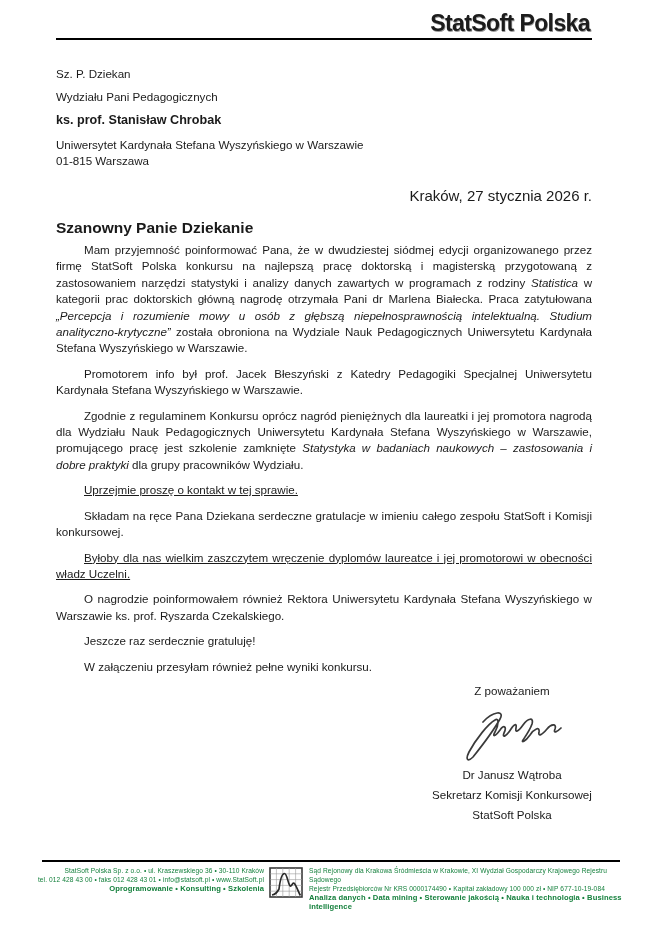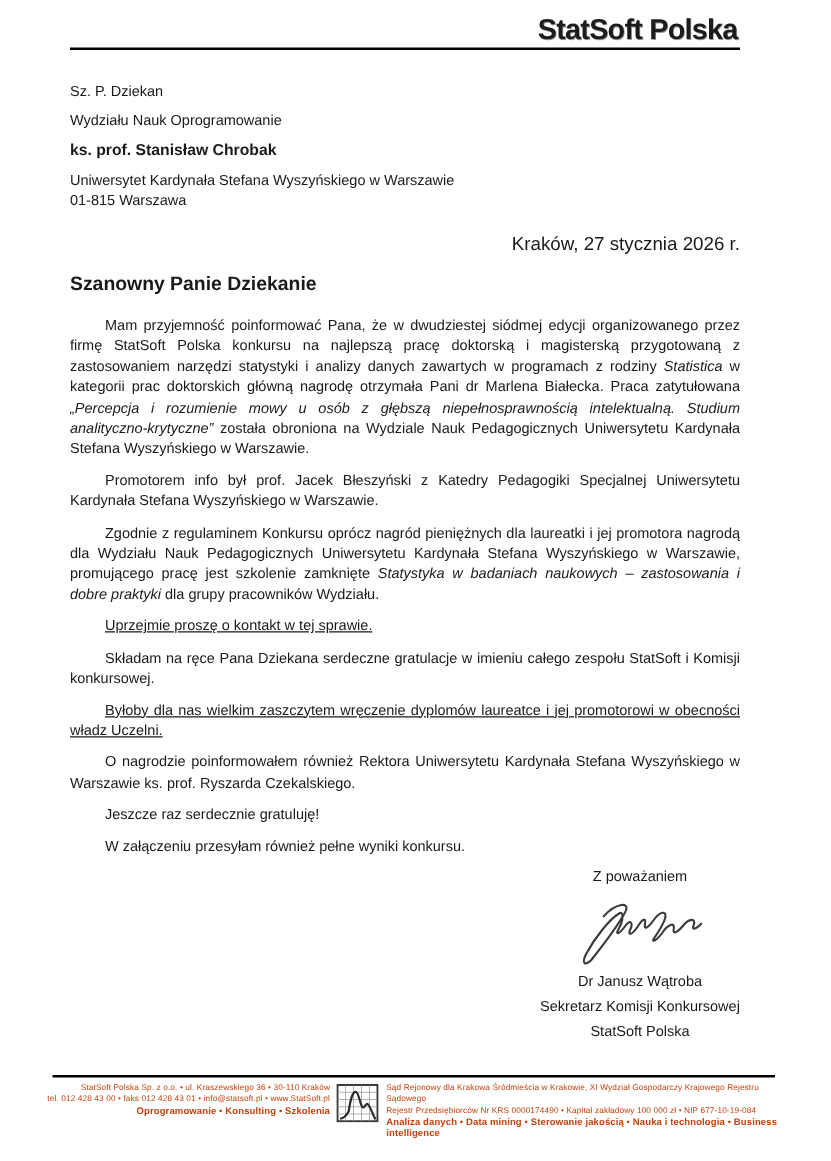--- a/index.html
+++ b/index.html
@@ -31,21 +31,21 @@
   
   .recipient { margin-top: 27px; font-size: 11.6px; }
   .addr-line { margin-bottom: 10px; }
   .addr-name { font-weight: bold; font-size: 12.6px; margin-bottom: 10px; }
   .addr-tight { line-height: 15.5px; margin-bottom: 0; }
 
   
   .date-line { text-align: right; font-size: 15px; margin-top: 19px; }
 
   
-  .heading { font-size: 15.5px; font-weight: bold; margin-top: 15px; margin-bottom: 16px; }
+  .heading { font-size: 15.5px; font-weight: bold; margin-top: 15px; margin-bottom: 5px; }
 
   
   .para {
     font-size: 11.6px;
     line-height: 16.4px;
     text-align: justify;
     text-indent: 28px;
     margin-bottom: 9px;
     color: #1a1a1a;
   }
@@ -63,41 +63,41 @@
     font-size: 11.6px;
   }
   .valediction { margin-bottom: 6px; }
   .signature-wrap { height: 62px; display: flex; align-items: center; justify-content: center; }
   .signer-line { line-height: 20px; white-space: nowrap; }
 
   
   .footer { position: absolute; left: 0; right: 0; top: 860px; }
   .footer-rule { border: none; border-top: 2px solid #000; margin: 0 45px 0 42px; }
   .footer-row { display: flex; align-items: flex-start; padding: 4px 36px 0 36px; gap: 5px; }
-  .footer-col { color: #c2410c; }
+  .footer-col { color: #15803d; }
   .footer-left { width: 228px; text-align: right; }
   .footer-right { flex: 1; text-align: left; }
   .foot-line { font-size: 6.6px; line-height: 9px; letter-spacing: 0.1px; }
   .foot-bold { font-weight: bold; font-size: 7.6px; letter-spacing: 0.1px; }
   .footer-logo-box { width: 35px; flex: 0 0 35px; margin-top: 1px; }
 </style>
 </head>
 <body>
 
 <div class="page">
   <div class="content">
 
     <div class="logo-row">
       <span class="logo-text">StatSoft Polska</span>
     </div>
     <hr class="header-rule">
 
     <div class="recipient">
       <div class="addr-line">Sz. P. Dziekan</div>
-      <div class="addr-line">Wydziału Nauk Oprogramowanie</div>
+      <div class="addr-line">Wydziału Pani Pedagogicznych</div>
       <div class="addr-name">ks. prof. Stanisław Chrobak</div>
       <div class="addr-line addr-tight">Uniwersytet Kardynała Stefana Wyszyńskiego w Warszawie</div>
       <div class="addr-line addr-tight">01-815 Warszawa</div>
     </div>
 
     <div class="date-line">Kraków, 27 stycznia 2026 r.</div>
 
     <div class="heading">Szanowny Panie Dziekanie</div>
 
     <div>

